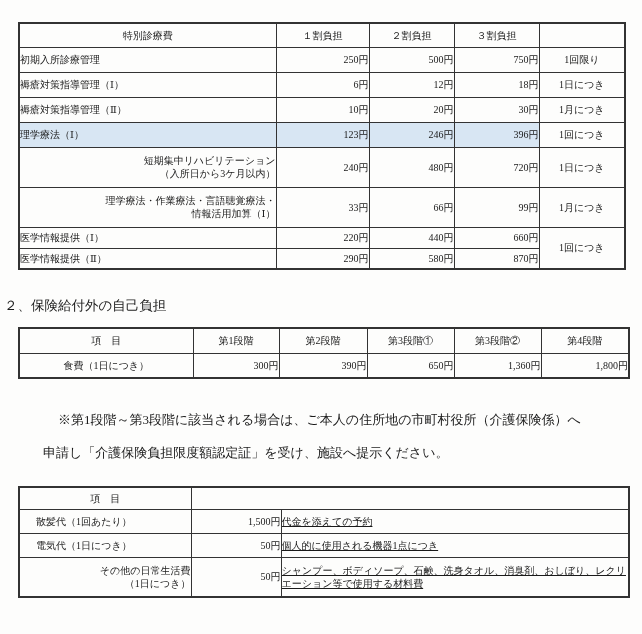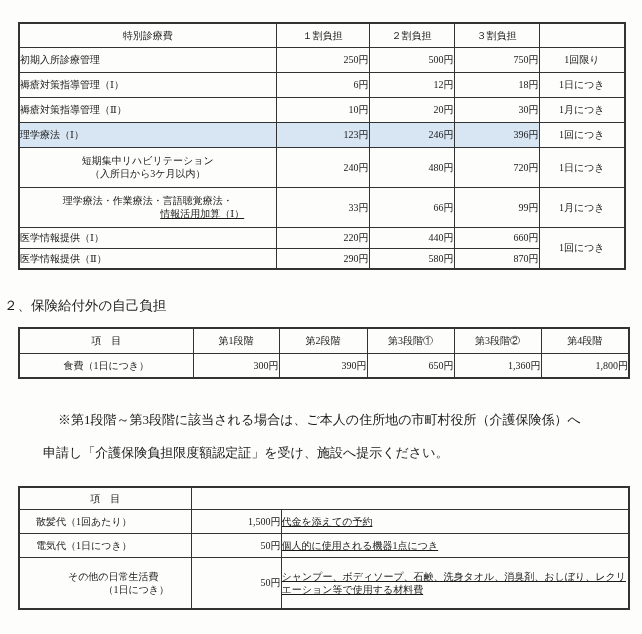--- a/index.html
+++ b/index.html
@@ -29,26 +29,26 @@
   }
   .c { text-align:center; }
   .l { text-align:left;  padding-left:10px; }
   .r { text-align:right; padding-right:6px; }
 
   .t1 { left:18px; top:22px;  width:606px; }
   .t2 { left:18px; top:327px; width:610px; }
   .t3 { left:18px; top:486px; width:610px; }
 
   .h21{height:21px}.h22{height:22px}.h24{height:24px}.h25{height:25px}
-  .h40{height:40px}.h52{height:52px}
+  .h40{height:40px}.h52{height:40px}
 
   tr.hl td:not(.unit-col) { background:var(--hl,#d8e6f3); }
 
-  .lbl-line { text-align:center; }
-  .ln2-indent { padding-left:109px;text-decoration:underline; }   
+  .lbl-line { text-align:right; }
+  .ln2-indent { padding-left:109px; }   
   .t3 td.l { padding-left:16px; }
   .t3-ln2 { padding-left:46px; }        
 
   .desc { text-align:left; padding:2px 7px; line-height:1.5;text-decoration:underline; }
 
   .sec-title { position:absolute; left:4px; top:297px; font-size:13.5px; }
   .note { position:absolute; font-size:13px; white-space:nowrap; }
   .note1 { left:30px; top:411px;margin-left:28px; }
   .note2 { left:43px; top:444px; }
 </style>

